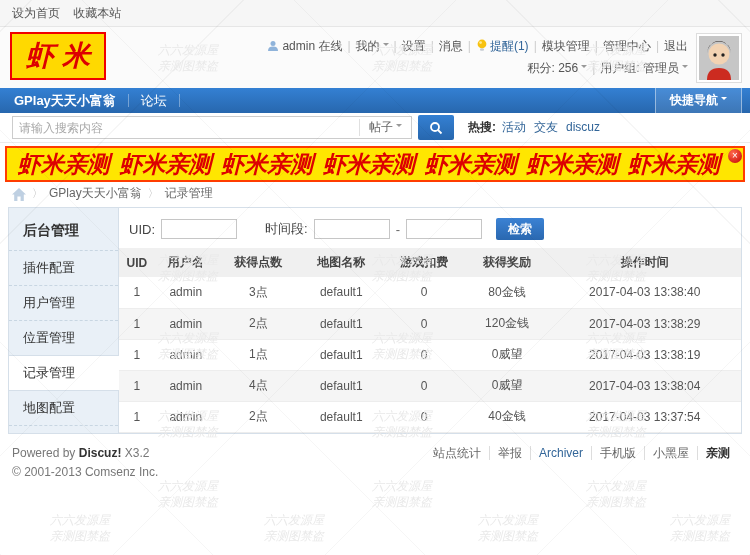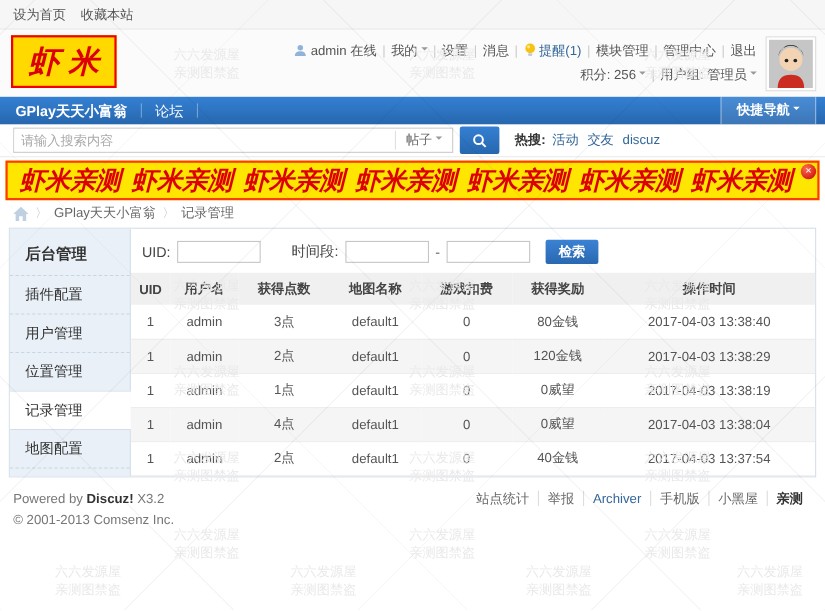--- a/index.html
+++ b/index.html
@@ -10,21 +10,21 @@
     position:relative; overflow:hidden;
   }
   
   .wm-layer {
     position:absolute; inset:0; z-index:40; pointer-events:none;
     background:
       repeating-linear-gradient(45deg, rgba(0,0,0,.035) 0 1px, transparent 1px 150px),
       repeating-linear-gradient(-45deg, rgba(0,0,0,.035) 0 1px, transparent 1px 150px);
   }
   .wm { position:absolute; width:80px; text-align:center; color:#e9e9e9; line-height:16px; font-size:12px; }
-  .wm span { display:block; }
+  .wm span { display:block;font-style:italic; }
   
   .topbar { height:27px; background:#f6f6f6; border-bottom:1px solid #e6e6e6; line-height:26px; padding:0 12px; color:#555; }
   .topbar a { color:#555; text-decoration:none; margin-right:10px; cursor:pointer; }
   
   .header { height:61px; background:#fbfbfb; position:relative; }
   .logo { position:absolute; left:10px; top:5px; width:96px; height:48px;
     background:#ffd900; border:2px solid #f00000; display:flex; align-items:center; justify-content:center;
     color:#dd0000; font-family:"Liberation Serif","DejaVu Serif",serif; font-weight:bold; font-style:italic;
     font-size:28px; letter-spacing:8px; padding-left:8px; }
   .userpanel { position:absolute; right:62px; top:8px; text-align:right; color:#555; white-space:nowrap; }

